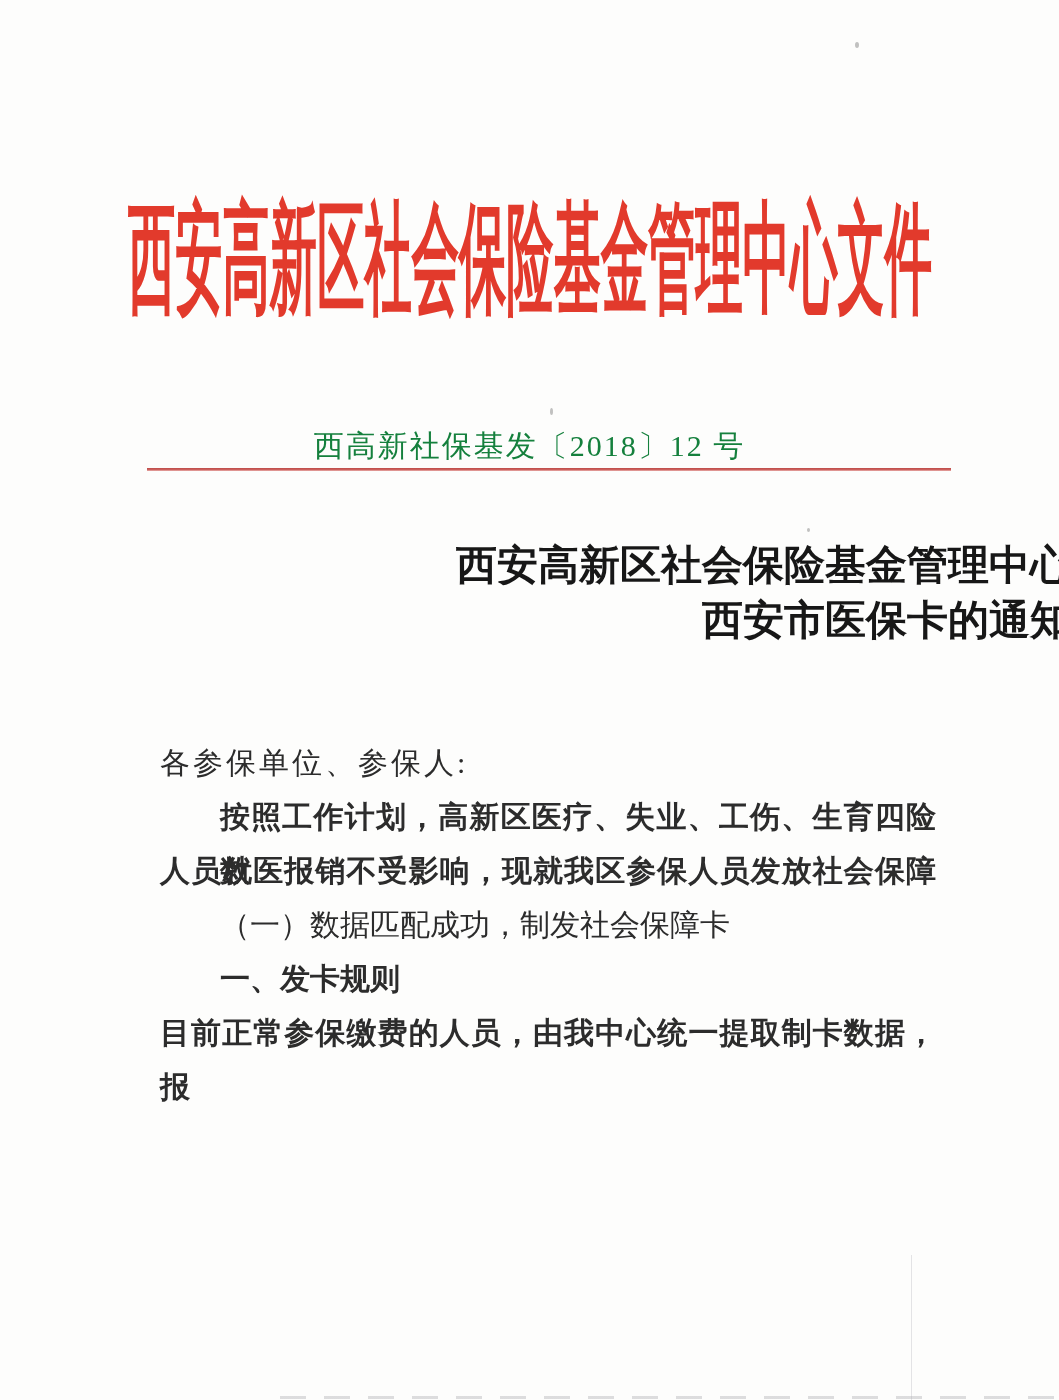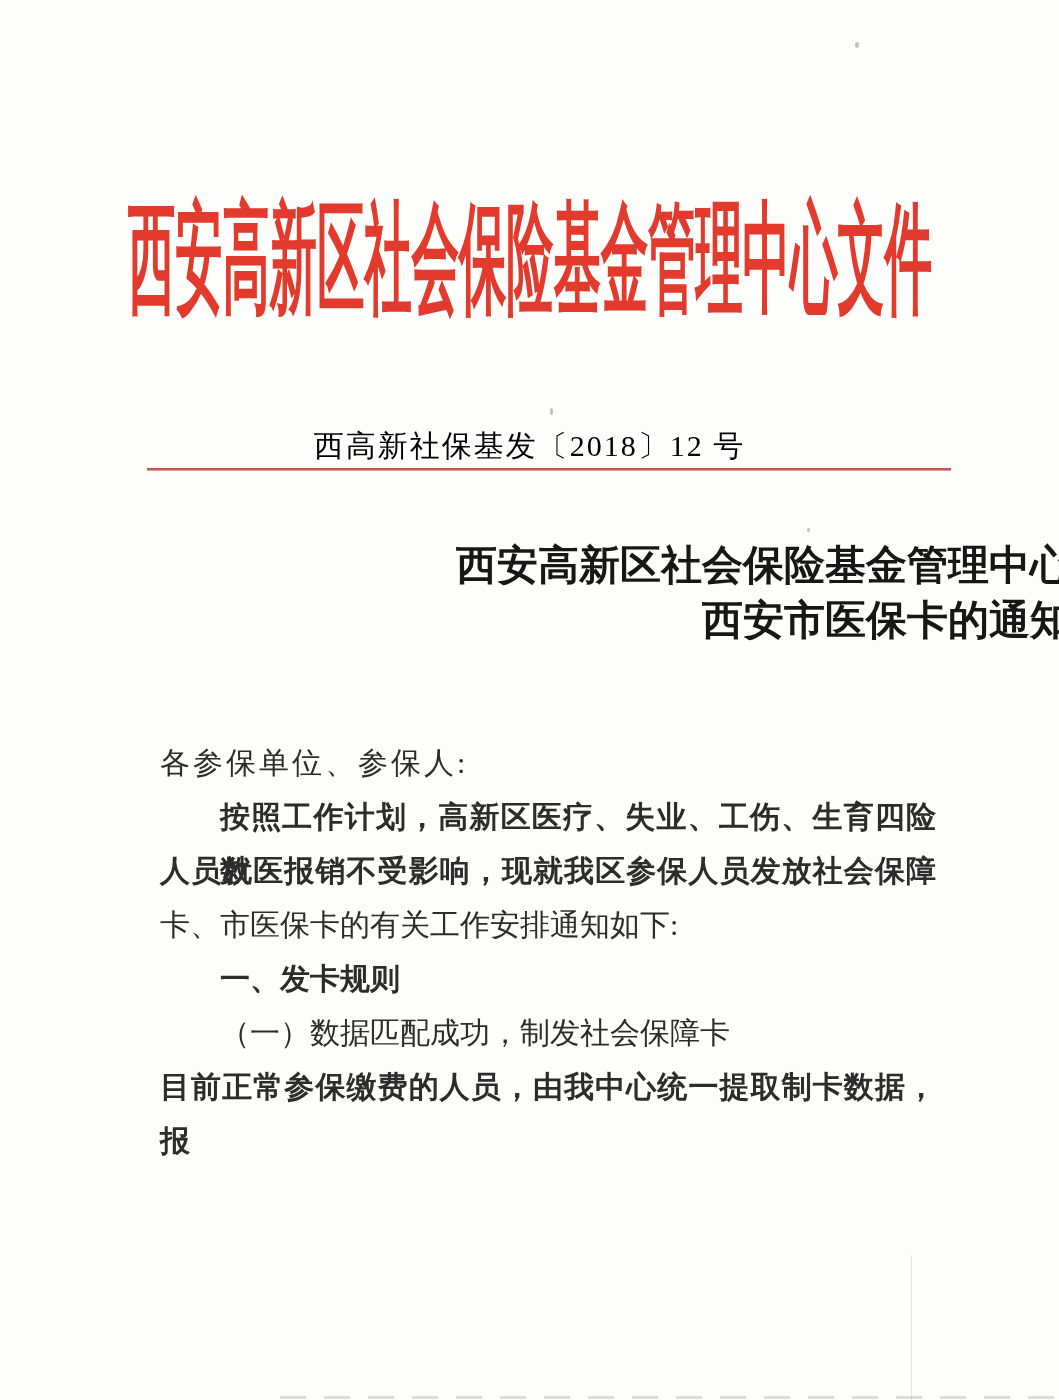--- a/index.html
+++ b/index.html
@@ -42,21 +42,21 @@
 
   
   .doc-number {
     position: absolute;
     top: 426px;
     left: 0;
     width: 100%;
     text-align: center;
     font-size: 30px;
     letter-spacing: 2px;
-    color: #000000;
+    color: #15803d;
     white-space: nowrap;
   }
 
   
   .red-divider {
     position: absolute;
     top: 468px;
     left: 147px;
     width: 804px;
     height: 3px;
@@ -145,25 +145,24 @@
   <h1 class="title-block">
     <span class="title-line">西安高新区社会保险基金管理中心</span>
     <span class="title-line">西安市医保卡的通知</span>
   </h1>
 
   <div class="body-block">
     <div class="line salutation">各参保单位、参保人:</div>
 
     <div class="line indent just">按照工作计划，高新区医疗、失业、工伤、生育四险数</div>
     <div class="line just">人员就医报销不受影响，现就我区参保人员发放社会保障</div>
-    <div class="line">卡、市医保卡的有关工作安排通知如下:</div>
+
+    <div class="line indent">（一）数据匹配成功，制发社会保障卡</div>
 
     <div class="line indent bold">一、发卡规则</div>
-
-    <div class="line indent">（一）数据匹配成功，制发社会保障卡</div>
 
     <div class="line just">目前正常参保缴费的人员，由我中心统一提取制卡数据，报</div>
   </div>
 
   <span class="scan-speck speck-1"></span>
   <span class="scan-speck speck-2"></span>
   <span class="scan-speck speck-3"></span>
   <div class="bottom-artifact"></div>
   <div class="right-artifact"></div>
 

